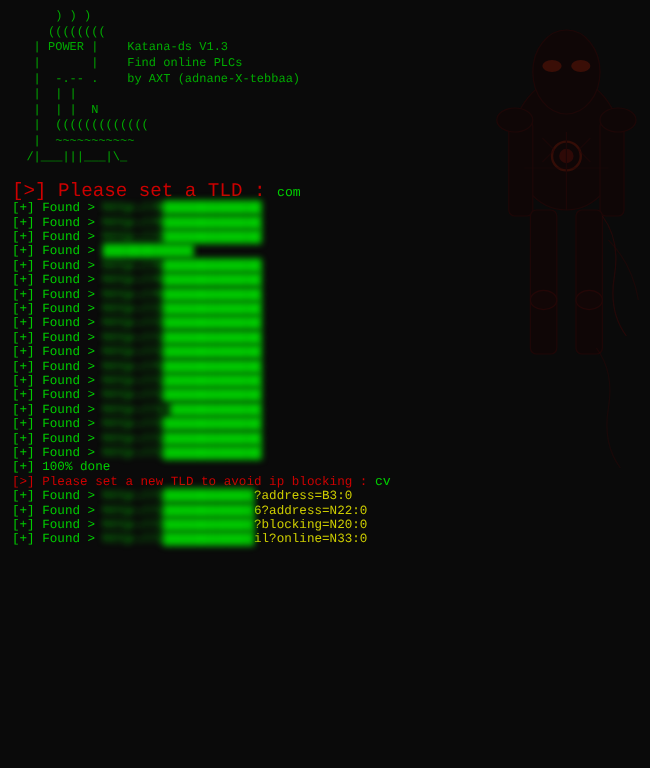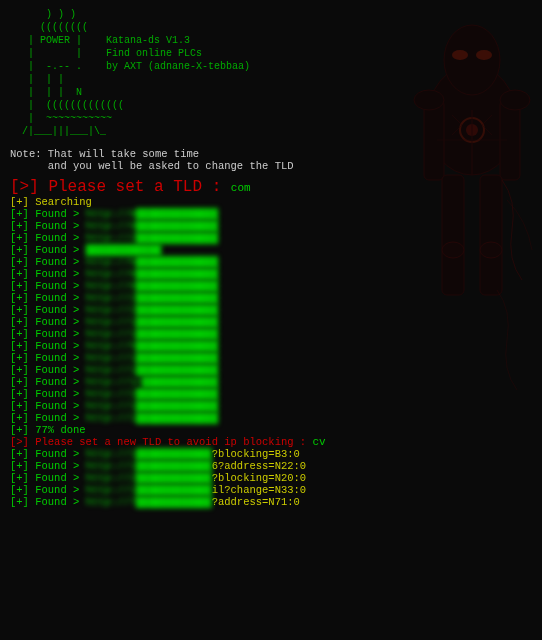--- a/index.html
+++ b/index.html
@@ -140,30 +140,27 @@
    |       |    Find online PLCs
    |  -.-- .    by AXT (adnane-X-tebbaa)
    |  | |
    |  | |  N
    |  (((((((((((((
    |  ~~~~~~~~~~~
   /|___|||___|\_</div>
 
   <div class="blank-line"></div>
 
-  <div class="note-line">Note: That will take some time
-      and you well be asked to change the TLD</div>
 
   <div class="blank-line"></div>
 
   <div>
     <span class="prompt-line">[&gt;] Please set a TLD : </span><span class="prompt-value">com</span>
   </div>
 
-  <div class="searching-line">[+] Searching</div>
 
   <div>
     <div class="found-line">[+] Found &gt; <span style="filter:blur(2.5px);display:inline-block">http://8█████████████</span></div>
     <div class="found-line">[+] Found &gt; <span style="filter:blur(2.5px);display:inline-block">http://9█████████████</span></div>
     <div class="found-line">[+] Found &gt; <span style="filter:blur(2.5px);display:inline-block">http://2█████████████</span></div>
     <div class="found-line">[+] Found &gt; <span style="filter:blur(2.5px);display:inline-block">████████████</span></div>
     <div class="found-line">[+] Found &gt; <span style="filter:blur(2.5px);display:inline-block">http://b█████████████</span></div>
     <div class="found-line">[+] Found &gt; <span style="filter:blur(2.5px);display:inline-block">http://6█████████████</span></div>
     <div class="found-line">[+] Found &gt; <span style="filter:blur(2.5px);display:inline-block">http://6█████████████</span></div>
     <div class="found-line">[+] Found &gt; <span style="filter:blur(2.5px);display:inline-block">http://2█████████████</span></div>
@@ -172,27 +169,26 @@
     <div class="found-line">[+] Found &gt; <span style="filter:blur(2.5px);display:inline-block">http://1█████████████</span></div>
     <div class="found-line">[+] Found &gt; <span style="filter:blur(2.5px);display:inline-block">http://5█████████████</span></div>
     <div class="found-line">[+] Found &gt; <span style="filter:blur(2.5px);display:inline-block">http://1█████████████</span></div>
     <div class="found-line">[+] Found &gt; <span style="filter:blur(2.5px);display:inline-block">http://1█████████████</span></div>
     <div class="found-line">[+] Found &gt; <span style="filter:blur(2.5px);display:inline-block">http://1n████████████</span></div>
     <div class="found-line">[+] Found &gt; <span style="filter:blur(2.5px);display:inline-block">http://2█████████████</span></div>
     <div class="found-line">[+] Found &gt; <span style="filter:blur(2.5px);display:inline-block">http://1█████████████</span></div>
     <div class="found-line">[+] Found &gt; <span style="filter:blur(2.5px);display:inline-block">http://1█████████████</span></div>
   </div>
 
-  <div class="done-line">[+] 77% done</div>
+  <div class="done-line">[+] 100% done</div>
 
   <div>
     <span class="prompt-new-line">[&gt;] Please set a new TLD to avoid ip blocking : </span><span class="prompt-value">cv</span>
   </div>
 
   <div>
-    <div class="found-with-param">[+] Found &gt; <span style="filter:blur(2.5px);display:inline-block">http://1████████████</span><span class="param-value">?blocking=B3:0</span></div>
+    <div class="found-with-param">[+] Found &gt; <span style="filter:blur(2.5px);display:inline-block">http://1████████████</span><span class="param-value">?address=B3:0</span></div>
     <div class="found-with-param">[+] Found &gt; <span style="filter:blur(2.5px);display:inline-block">http://1████████████</span><span class="param-value">6?address=N22:0</span></div>
     <div class="found-with-param">[+] Found &gt; <span style="filter:blur(2.5px);display:inline-block">http://2████████████</span><span class="param-value">?blocking=N20:0</span></div>
-    <div class="found-with-param">[+] Found &gt; <span style="filter:blur(2.5px);display:inline-block">http://1████████████</span><span class="param-value">il?change=N33:0</span></div>
-    <div class="found-with-param">[+] Found &gt; <span style="filter:blur(2.5px);display:inline-block">http://7████████████</span><span class="param-value">?address=N71:0</span></div>
+    <div class="found-with-param">[+] Found &gt; <span style="filter:blur(2.5px);display:inline-block">http://1████████████</span><span class="param-value">il?online=N33:0</span></div>
   </div>
 
 </div>
 
 </body></html>

